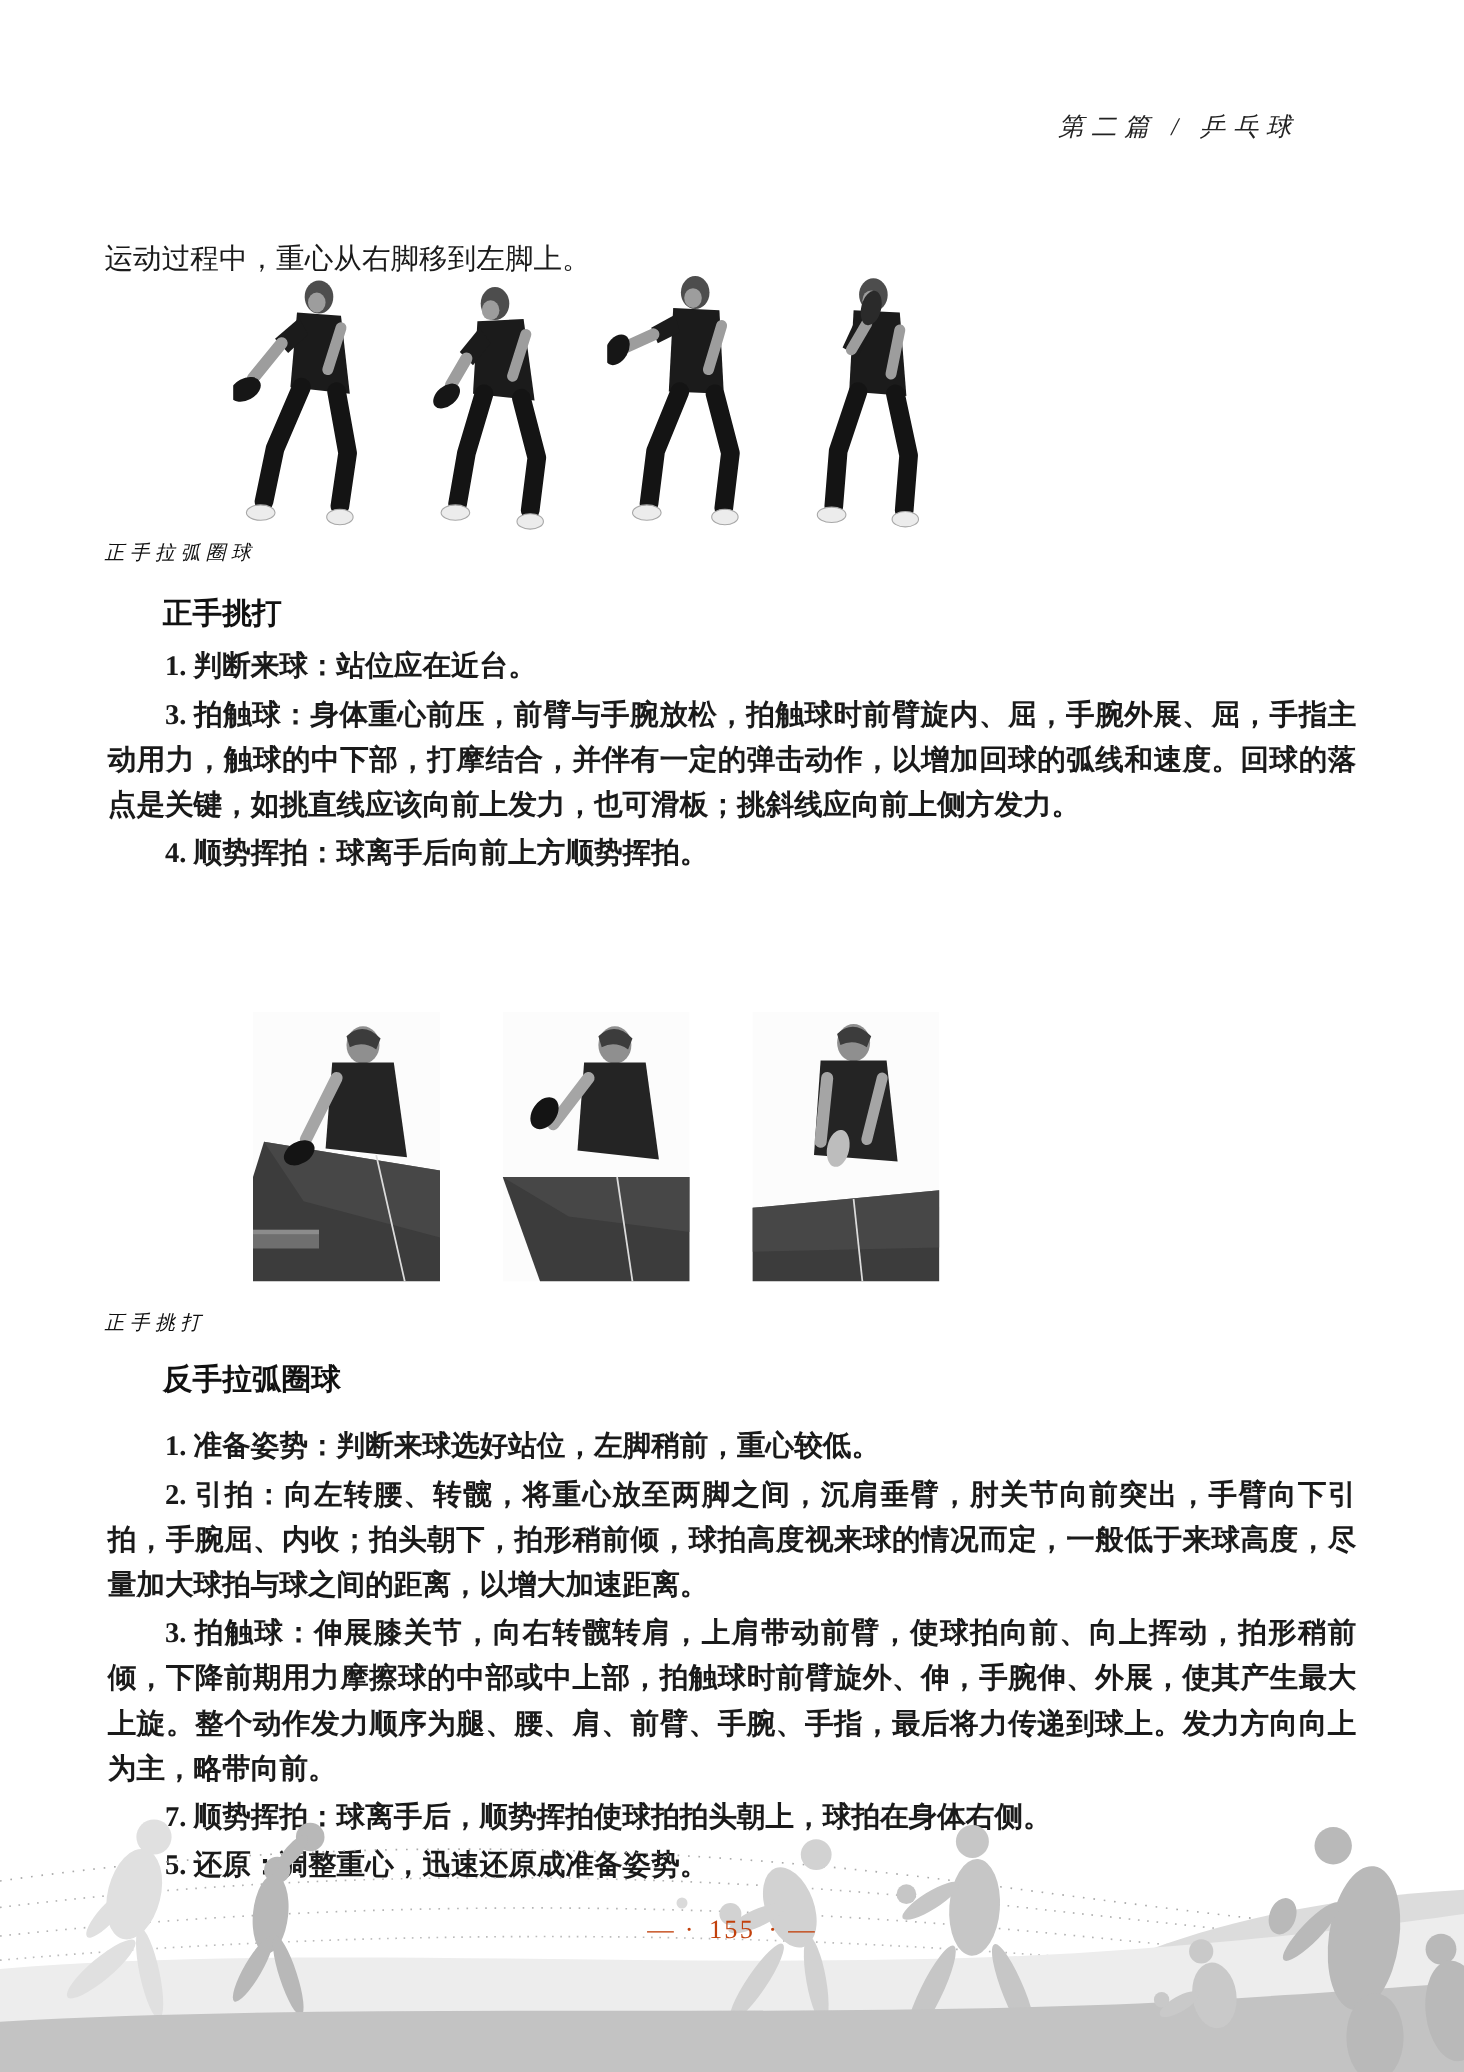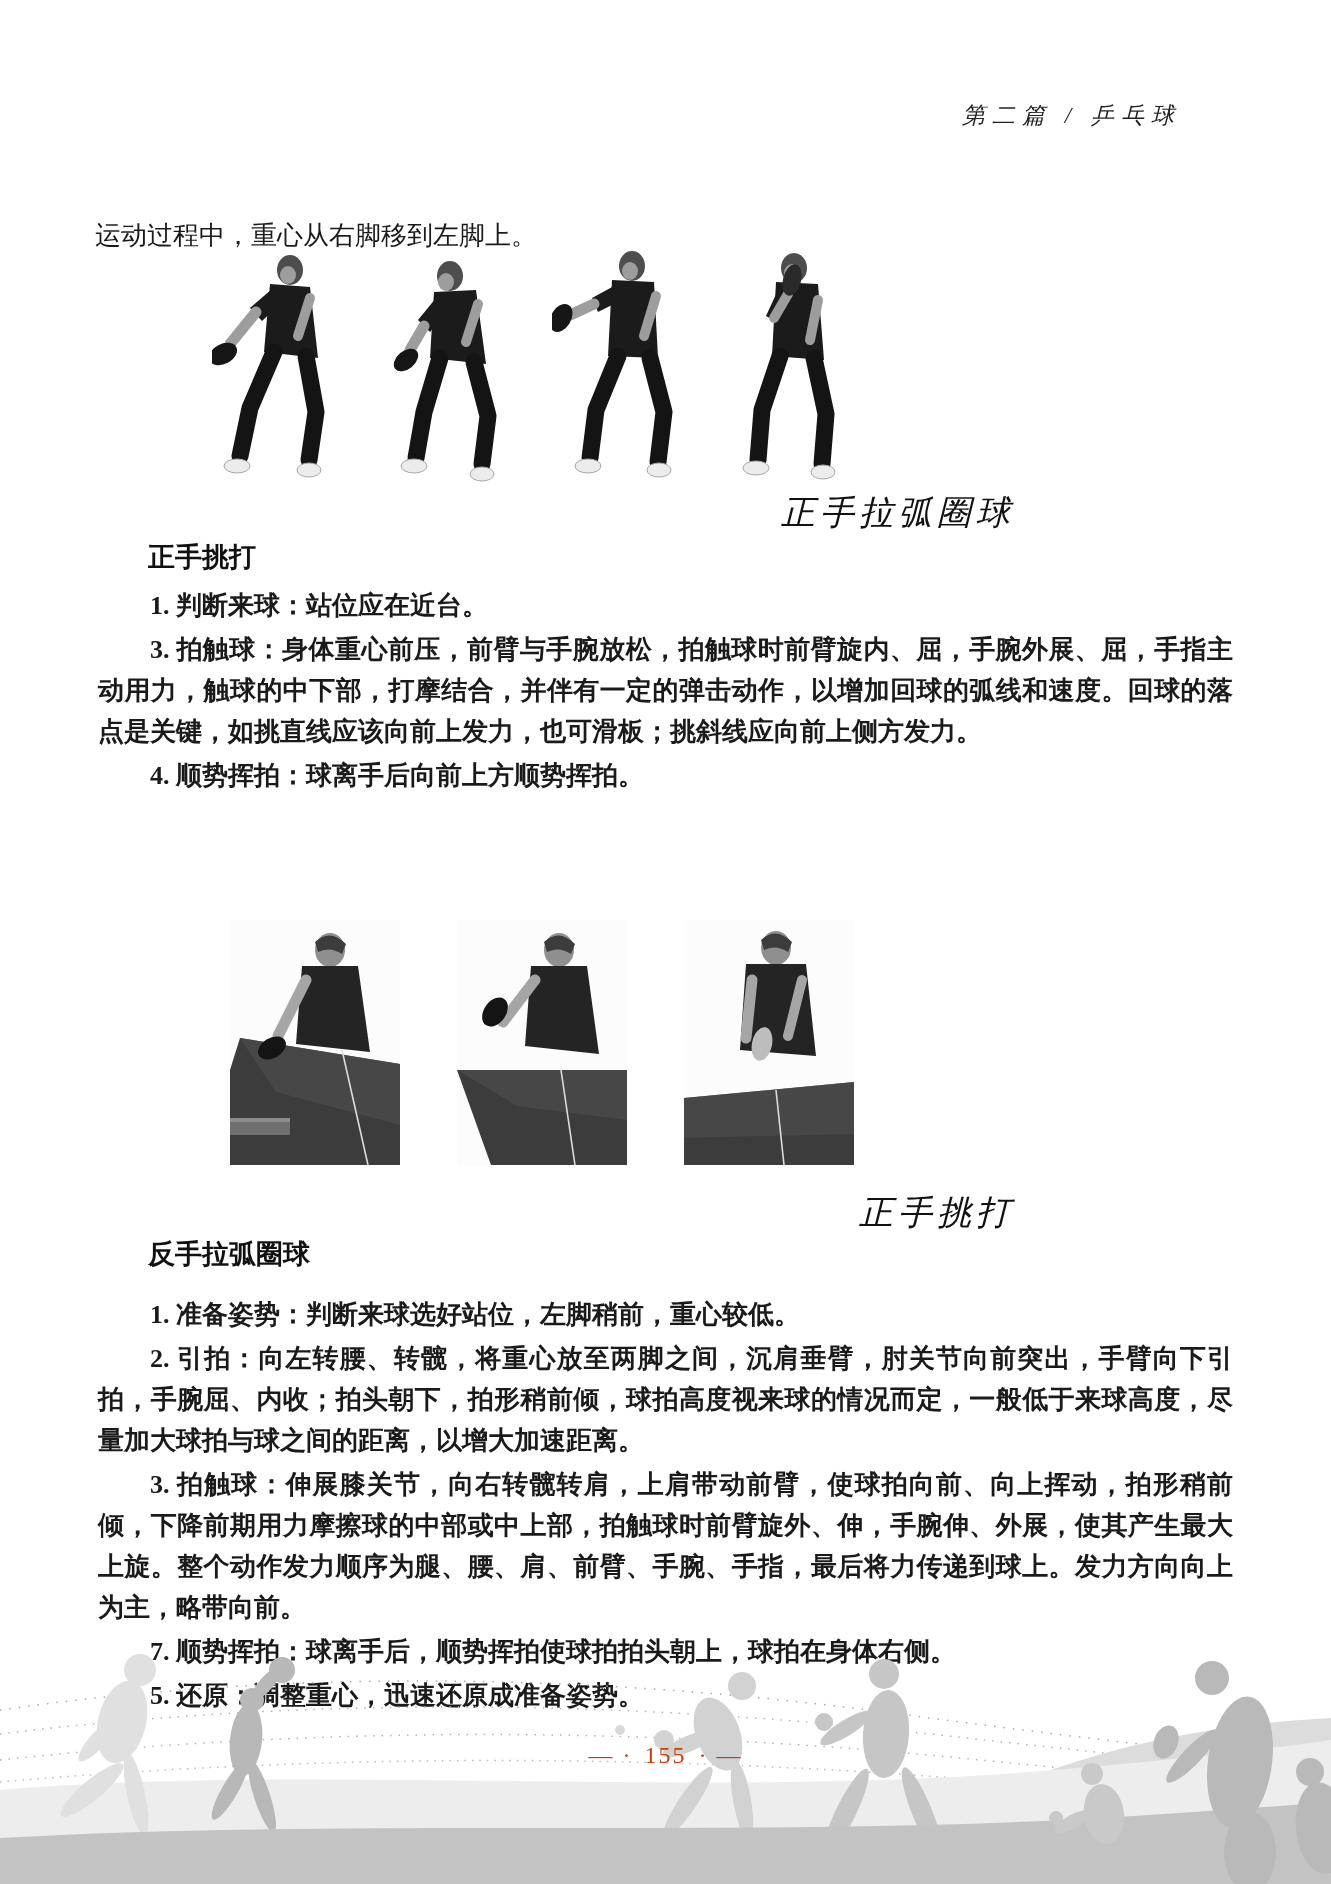--- a/index.html
+++ b/index.html
@@ -19,22 +19,22 @@
   }
   .figstrip1{
     position:absolute;left:212px;top:246px;width:660px;height:248px;
     display:flex;justify-content:space-between;align-items:flex-end;
   }
   .figstrip2{
     position:absolute;left:230px;top:920px;width:624px;height:245px;
     display:flex;justify-content:space-between;align-items:flex-start;
   }
   .figcaption{
-    position:absolute;left:95px;width:920px;text-align:right;
-    font-style:italic;font-size:34px;letter-spacing:5px;color:#111;font-family:Liberation Serif, serif;
+    position:absolute;left:95px;width:920px;text-align:left;
+    font-style:italic;font-size:18px;letter-spacing:5px;color:#111;font-family:Liberation Serif, serif;
   }
   .cap1{top:490px;}
   .cap2{top:1190px;}
   .sec-heading{
     position:absolute;left:148px;
     font-family:"Liberation Sans","DejaVu Sans",sans-serif;
     font-weight:bold;font-size:27px;color:#111;
   }
   .h1{top:539px;}
   .h2{top:1236px;}

